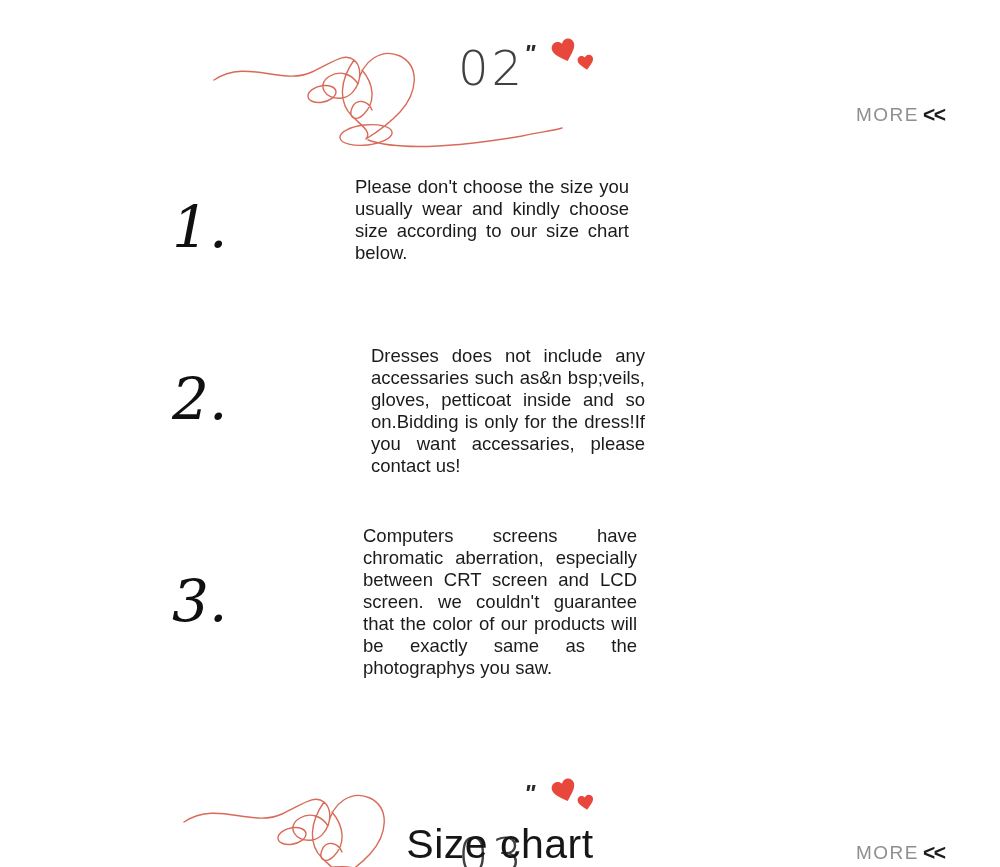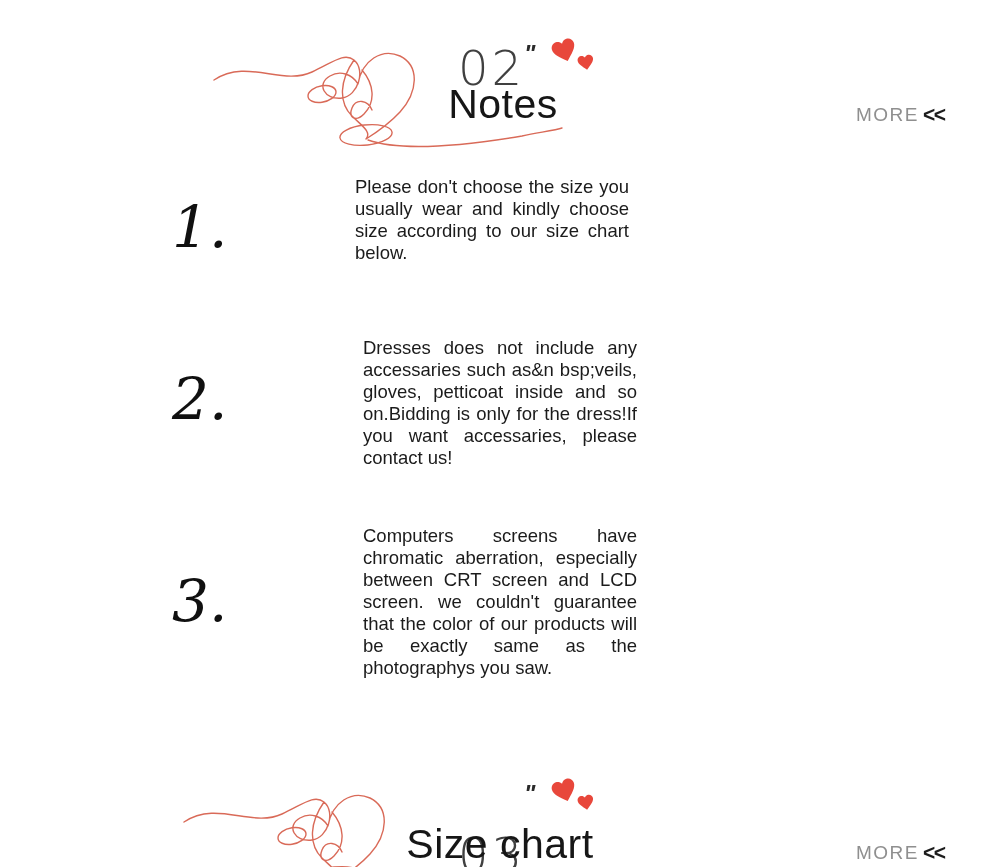--- a/index.html
+++ b/index.html
@@ -66,32 +66,31 @@
 
   <div class="hearts" style="left:545px;top:36px;">
     <svg width="54" height="48" viewBox="0 0 54 48">
       <g fill="#e8473b">
         <path transform="translate(2,6) rotate(-18) scale(1.15)" d="M12,21.3 C6.5,16.2 2,12.3 2,7.9 C2,4.9 4.4,2.6 7.2,2.6 C9.2,2.6 11,3.7 12,5.4 C13,3.7 14.8,2.6 16.8,2.6 C19.6,2.6 22,4.9 22,7.9 C22,12.3 17.5,16.2 12,21.3 Z"></path>
         <path transform="translate(30,19) rotate(-10) scale(0.78)" d="M12,21.3 C6.5,16.2 2,12.3 2,7.9 C2,4.9 4.4,2.6 7.2,2.6 C9.2,2.6 11,3.7 12,5.4 C13,3.7 14.8,2.6 16.8,2.6 C19.6,2.6 22,4.9 22,7.9 C22,12.3 17.5,16.2 12,21.3 Z"></path>
       </g>
     </svg>
   </div>
 
-  <div class="section-title" style="left:353px;width:300px;top:84px;">Notes</div>
 
   <div class="more" style="left:856px;top:103px;">
     <span class="more-label">MORE</span>
     <span class="more-chevrons">&lt;&lt;</span>
   </div>
 
   <div class="note-num" style="top:198px;">1.</div>
   <p class="note-text" style="top:176px;margin:0;">Please don't choose the size you usually wear and kindly choose size according to our size chart below.</p>
 
   <div class="note-num" style="top:370px;">2.</div>
-  <p class="note-text" style="top:329px;margin:8px;">Dresses does not include any accessaries such as&amp;n bsp;veils, gloves, petticoat inside and so on.Bidding is only for the dress!If you want accessaries, please contact us!</p>
+  <p class="note-text" style="top:329px;margin:16px;">Dresses does not include any accessaries such as&amp;n bsp;veils, gloves, petticoat inside and so on.Bidding is only for the dress!If you want accessaries, please contact us!</p>
 
   <div class="note-num" style="top:572px;">3.</div>
   <p class="note-text" style="top:517px;margin:8px;">Computers screens have chromatic aberration, especially between CRT screen and LCD screen. we couldn't guarantee that the color of our products will be exactly same as the photographys you saw.</p>
 
   <div class="deco" style="left:182px;top:782px;">
     <svg width="352" height="110" viewBox="0 0 352 110" fill="none">
       <path d="M2,40 C35,18 70,46 100,32 C120,23 132,12 142,20 C154,30 146,56 130,58 C112,60 104,44 118,36 C128,30 140,34 146,44
                M146,44 C150,20 170,8 188,16 C208,26 206,52 188,72 C176,85 162,94 154,99
                M142,20 C128,40 126,62 140,76 C150,86 160,92 154,99
                M96,56 a14,8 -12 1 0 28,-4 a14,8 -12 1 0 -28,4

